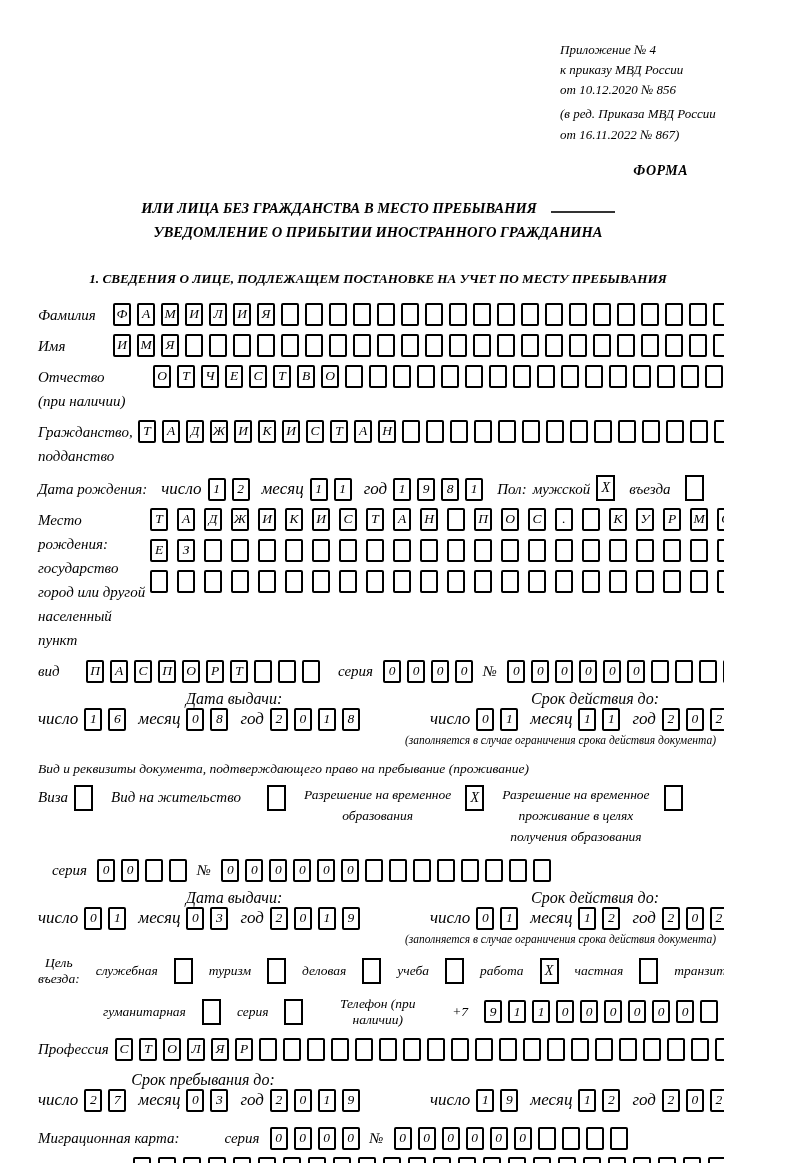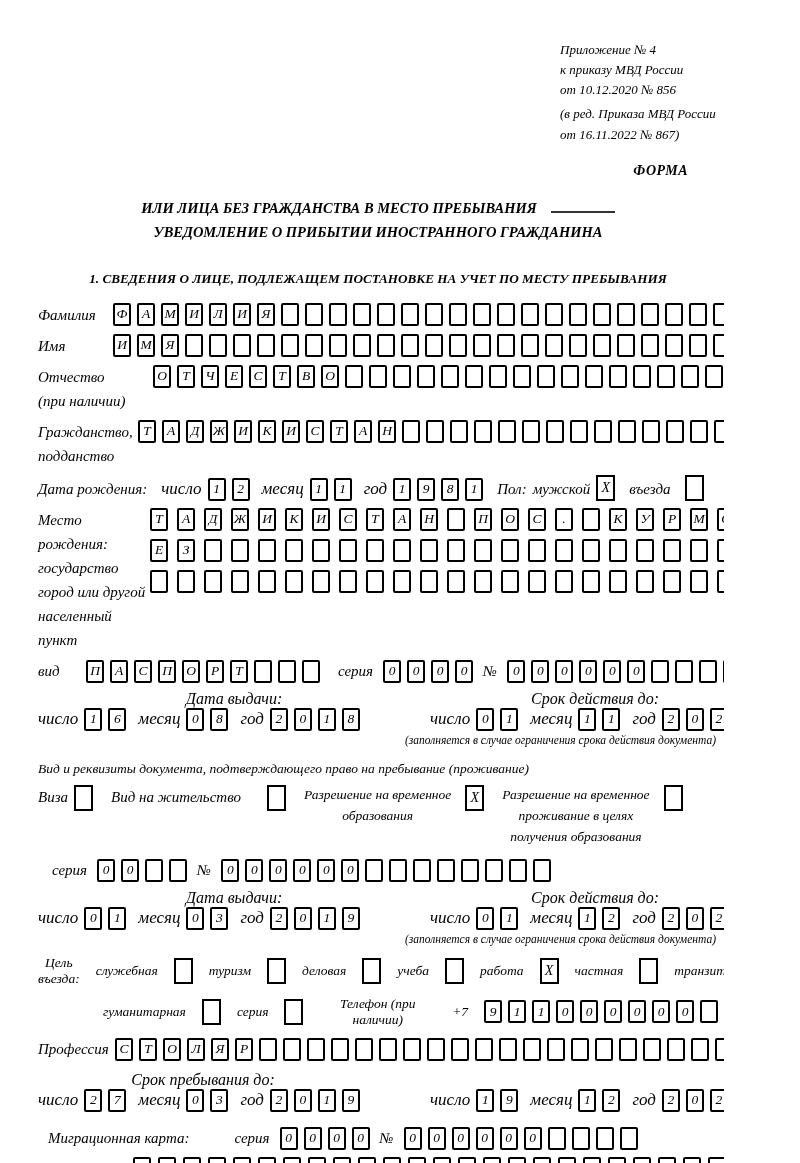--- a/index.html
+++ b/index.html
@@ -33,21 +33,21 @@
   .twocol{display:flex;}
   .col-l{width:392px;flex:none;}
   .col-r{flex:none;}
   .glab-l{width:392px;flex:none;text-align:center;}
   .glab-r{width:330px;flex:none;text-align:center;}
   .note{font-size:11.5px;text-align:right;margin:3px 2px 10px 0;}
   .intro{font-size:13.5px;line-height:1.9;}
   .optlines{text-align:center;font-size:13.5px;line-height:1.55;flex:none;}
   .ml6{margin-left:6px;} .ml10{margin-left:10px;} .ml14{margin-left:14px;} .ml18{margin-left:18px;} .ml26{margin-left:26px;} .ml45{margin-left:45px;}
   .purpose{display:flex;align-items:center;gap:16px;font-size:13.5px;margin-bottom:9px;flex-wrap:nowrap;text-align:center;}
-  .mt4{margin-top:4px;} .mt10{margin-top:10px;} .mt14{margin-top:14px;margin-left:10px;}
+  .mt4{margin-top:4px;} .mt10{margin-top:10px;} .mt14{margin-top:14px;}
 </style>
 </head>
 <body>
 
 <div class="page">
 
   <div class="hdr">
     <div>Приложение № 4</div>
     <div>к приказу МВД России</div>
     <div>от 10.12.2020 № 856</div>

